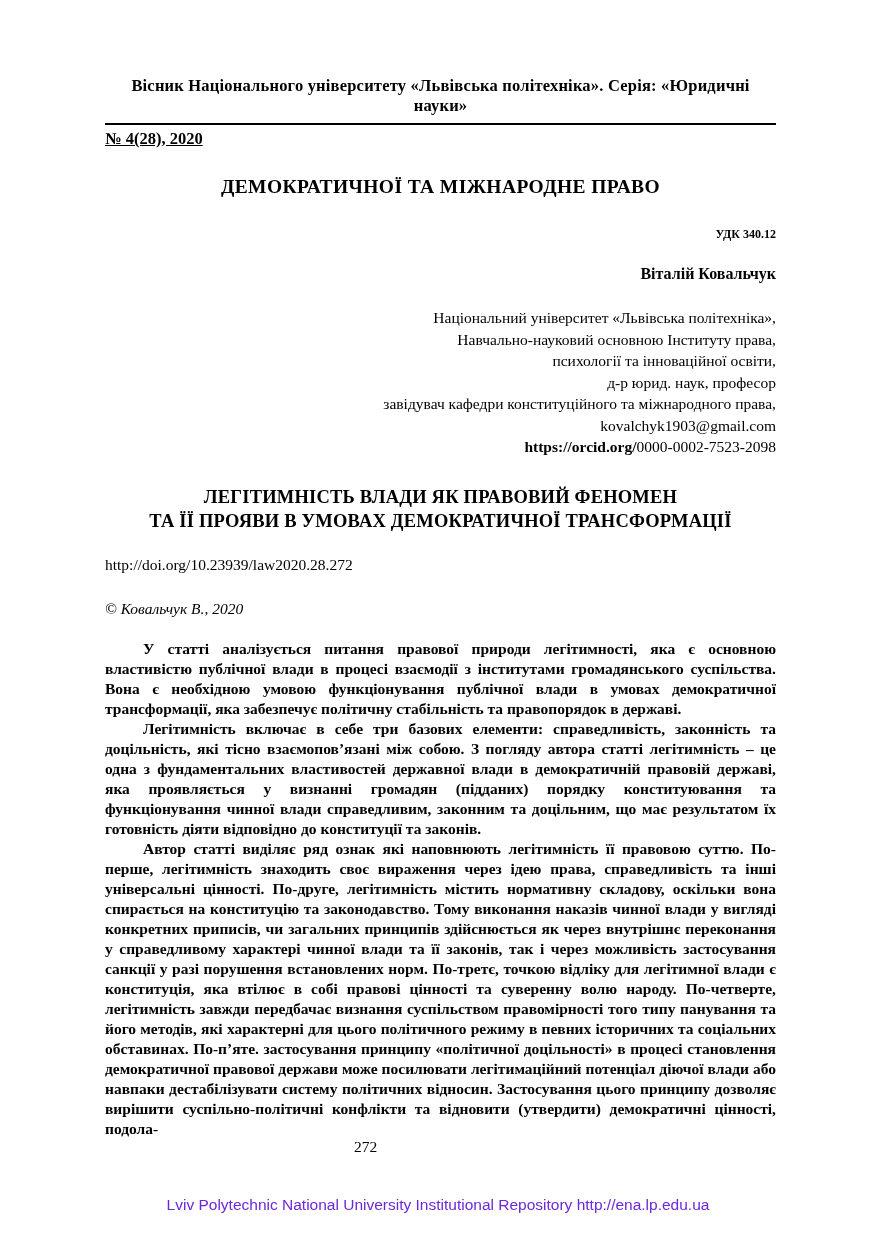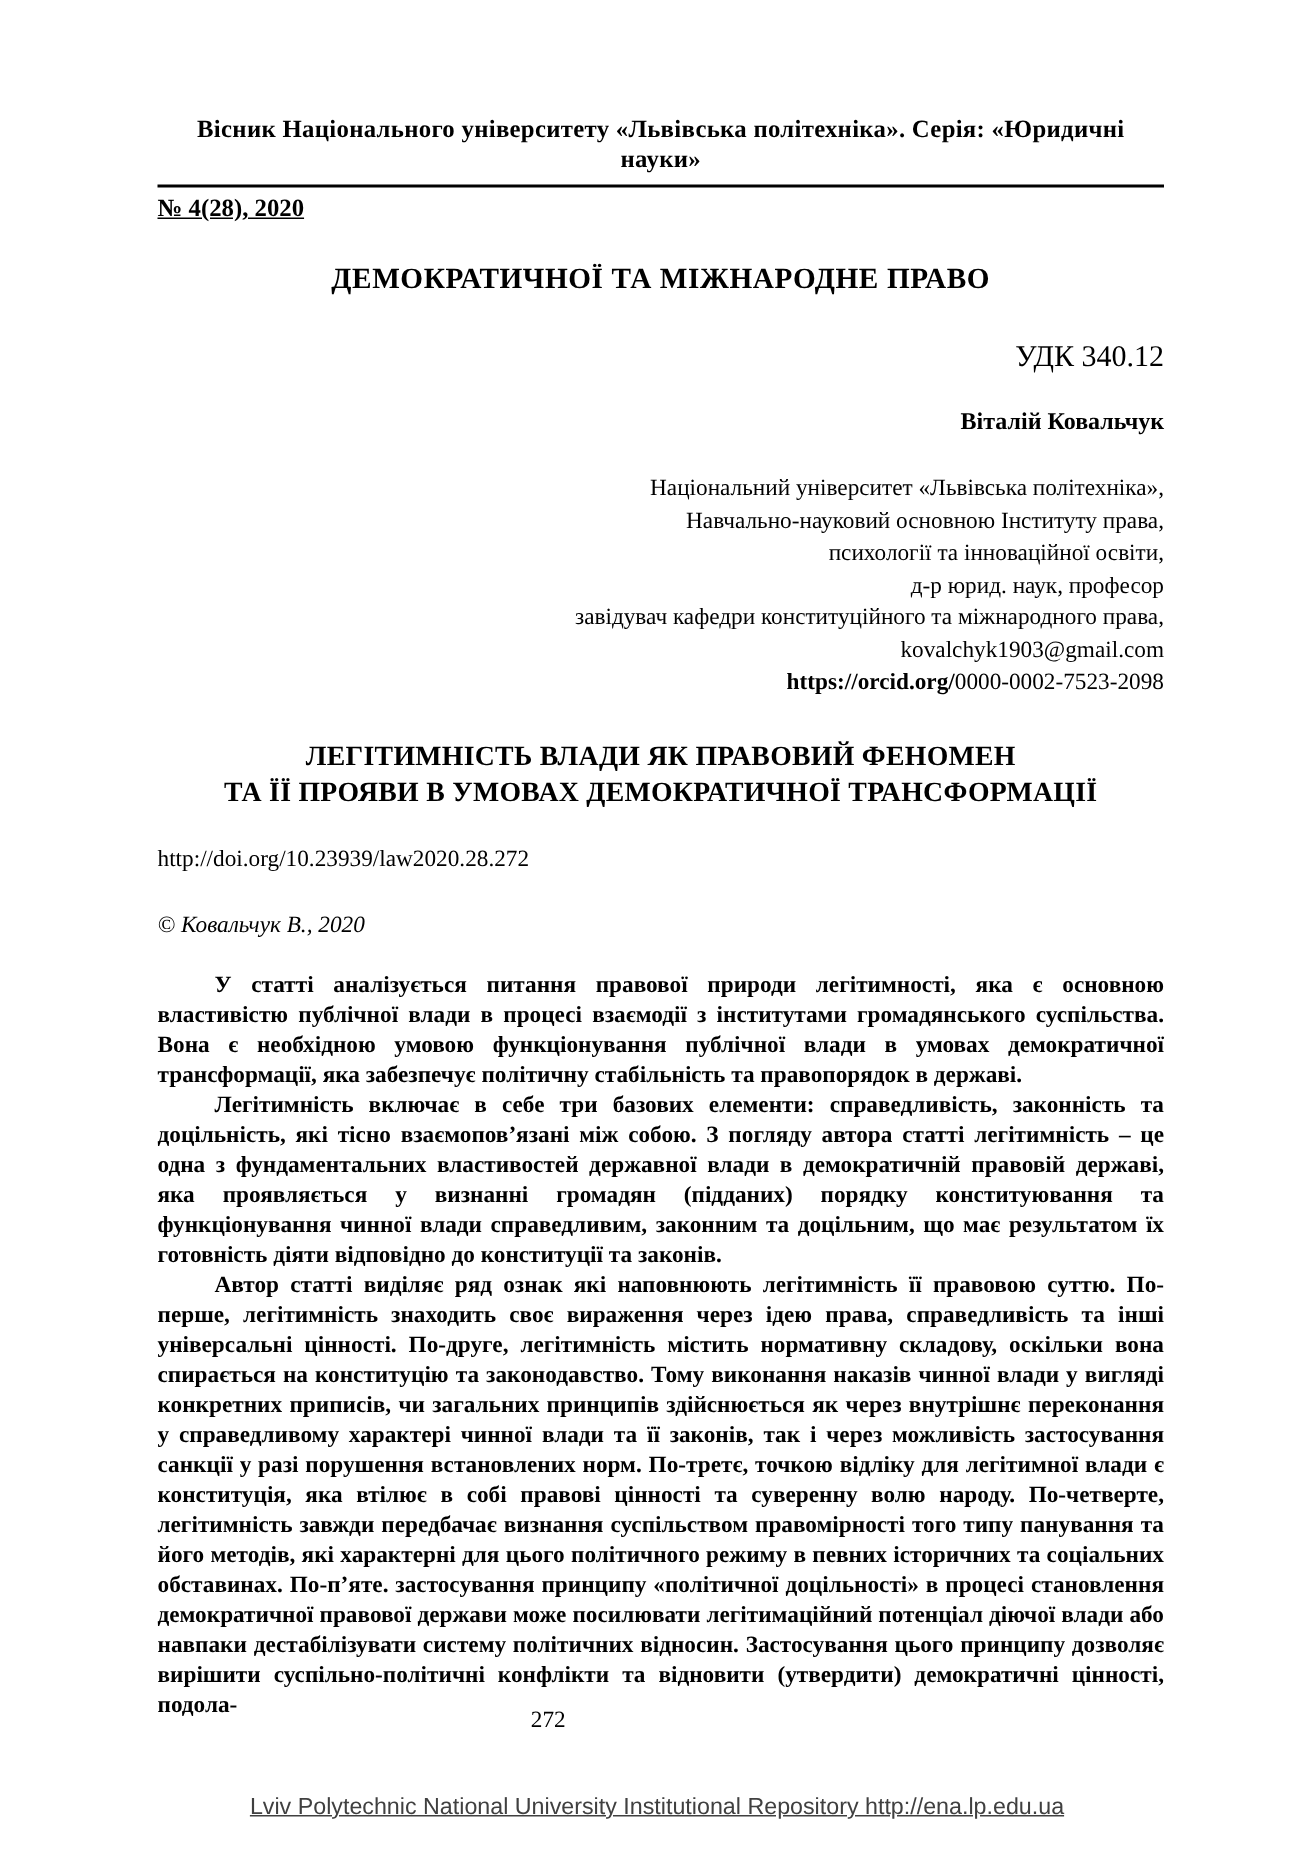--- a/index.html
+++ b/index.html
@@ -35,22 +35,22 @@
   .section-title{
     margin-top:27px;
     text-align:center;
     font-weight:bold;
     font-size:19.5px;
     letter-spacing:0.4px;
   }
   .udc{
     margin-top:29px;
     text-align:right;
-    font-weight:normal;
-    font-size:20px;
+    font-weight:bold;
+    font-size:12px;
   }
   .author-name{
     margin-top:23px;
     text-align:right;
     font-weight:bold;
     font-size:16px;
   }
   .affiliation{
     margin-top:24px;
     text-align:right;
@@ -95,22 +95,21 @@
     text-align:center;
     font-size:15.5px;
   }
   .footer-watermark{
     position:absolute;
     left:0; top:1196px;
     width:876px;
     text-align:center;
     font-family:"Liberation Sans", sans-serif;
     font-size:15.5px;
-    color:#404040;
-    text-decoration:underline;
+    color:#6d28d9;
   }
 </style>
 </head>
 <body>
 
 <div class="content">
 
   <div class="journal-header">Вісник Національного університету «Львівська політехніка». Серія: «Юридичні науки»</div>
 
   <div class="journal-issue">№ 4(28), 2020</div>

